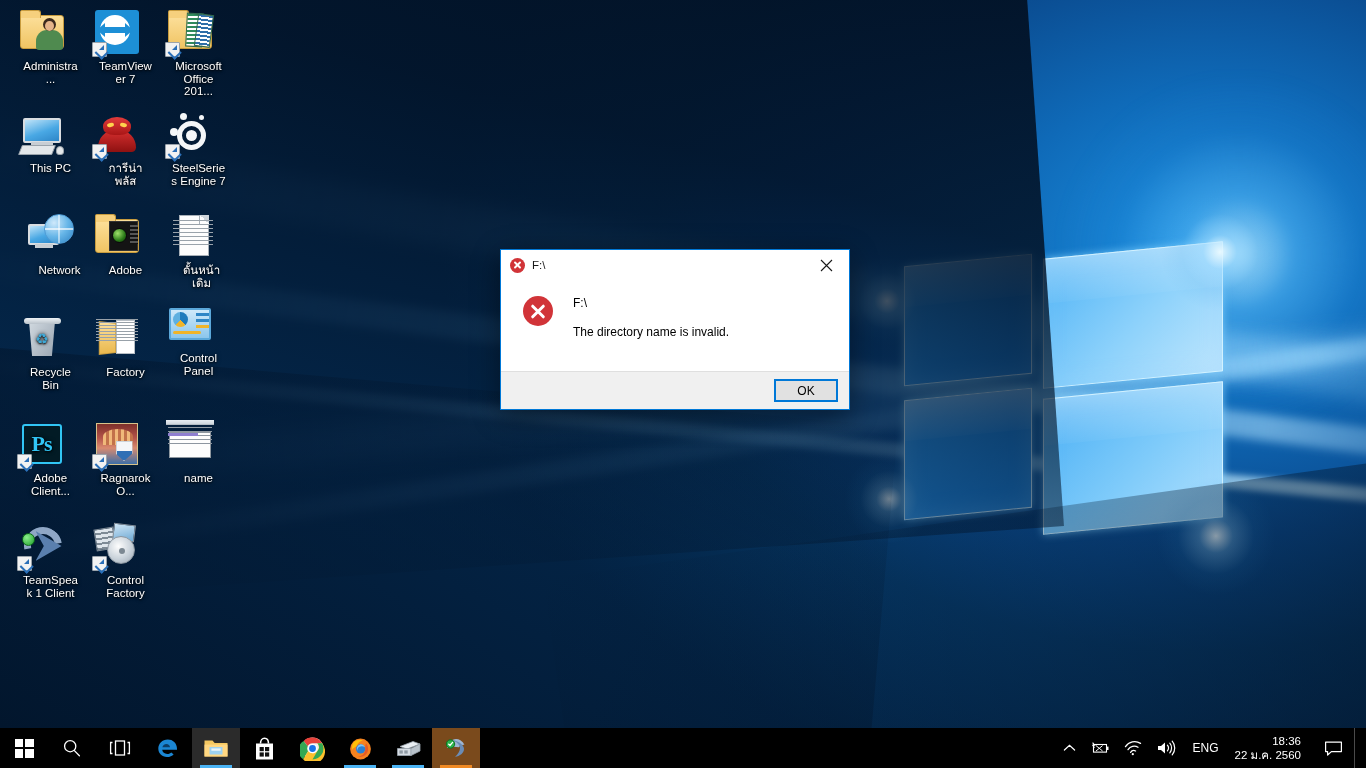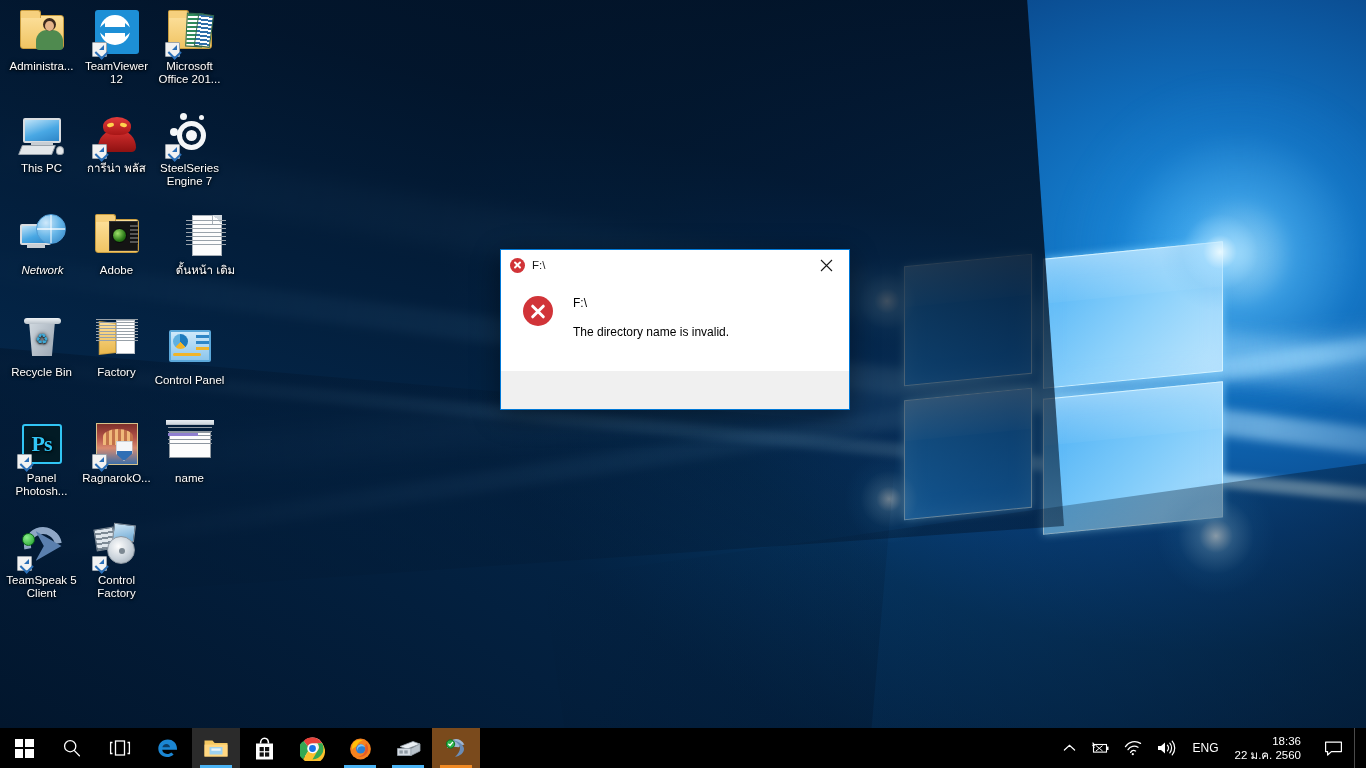--- a/index.html
+++ b/index.html
@@ -72,21 +72,21 @@
 
   
   #icons{ position:absolute; left:0; top:0; width:230px; }
   .icon-cell{
     position:absolute; width:75px; text-align:center;
     color:#fff; font-size:11.5px; line-height:12.6px;
     text-shadow:0 1px 2px rgba(0,0,0,.95), 0 0 4px rgba(0,0,0,.8);
     cursor:default;
   }
   .icon-art{ width:48px; height:48px; margin:0 auto 4px; position:relative; }
-  .icon-label{ display:block; padding:0 1px; word-break:break-word; }
+  .icon-label{ display:block; padding:0 1px; word-break:break-word;margin-left:18px; }
   .shortcut{
     position:absolute; left:-1px; bottom:-1px; width:15px; height:15px;
     background:#f2f2f2; border:1px solid #9aa3ab; border-radius:1px;
   }
   .shortcut:after{
     content:""; position:absolute; left:3px; top:4px; width:8px; height:8px;
     border-left:2.4px solid #2a6fb8; border-bottom:2.4px solid #2a6fb8;
     transform:rotate(-45deg) translate(0px,1px);
   }
   .shortcut:before{
@@ -312,21 +312,21 @@
       </div>
       <span class="icon-label">Administra...</span>
     </div>
     <div class="icon-cell" style="left: 79px; top: 8px;">
       <div class="icon-art">
         <div class="tv"></div>
         <div class="tv-circle"></div>
         <div class="tv-arrow"></div>
         <span class="shortcut"></span>
       </div>
-      <span class="icon-label">TeamViewer 12</span>
+      <span class="icon-label">TeamViewer 7</span>
     </div>
     <div class="icon-cell" style="left: 152px; top: 8px;">
       <div class="icon-art">
         <div class="folder"></div>
         <div class="of-doc of-d1"></div>
         <div class="of-doc of-d2"></div>
         <span class="shortcut"></span>
       </div>
       <span class="icon-label">Microsoft Office 201...</span>
     </div>
@@ -353,38 +353,38 @@
       <div class="icon-art">
         <div class="ss-p ss-p1"></div>
         <div class="ss-p ss-p2"></div>
         <div class="ss-p ss-p3"></div>
         <div class="ss-ring"></div>
         <div class="ss-dot"></div>
         <span class="shortcut"></span>
       </div>
       <span class="icon-label">SteelSeries Engine 7</span>
     </div>
-    <div class="icon-cell" style="left: 5px; top: 212px; font-style: italic;">
+    <div class="icon-cell" style="left: 13px; top: 212px;">
       <div class="icon-art">
         <div class="monitor" style="left:1px;top:12px;width:31px;height:21px"></div>
         <div class="mon-stand" style="left:8px;top:32px;width:18px"></div>
         <div class="globe"></div>
       </div>
       <span class="icon-label">Network</span>
     </div>
     <div class="icon-cell" style="left: 79px; top: 212px;">
       <div class="icon-art">
         <div class="folder"></div>
         <div class="adobe-f-inner"></div>
         <div class="adobe-grill"></div>
         <div class="adobe-lens"></div>
       </div>
       <span class="icon-label">Adobe</span>
     </div>
-    <div class="icon-cell" style="left: 168px; top: 212px;">
+    <div class="icon-cell" style="left: 155px; top: 212px;">
       <div class="icon-art">
         <div class="doc"></div>
         <div class="doc-lines"></div>
       </div>
       <span class="icon-label">ดั้นหน้า เดิม</span>
     </div>
     <div class="icon-cell" style="left: 4px; top: 314px;">
       <div class="icon-art">
         <div class="bin"></div>
         <div class="bin-lid"></div>
@@ -393,38 +393,38 @@
       <span class="icon-label">Recycle Bin</span>
     </div>
     <div class="icon-cell" style="left: 79px; top: 314px;">
       <div class="icon-art">
         <div class="prop-book"></div>
         <div class="prop-pg"></div>
         <div class="prop-pg-lines"></div>
       </div>
       <span class="icon-label">Factory</span>
     </div>
-    <div class="icon-cell" style="left: 152px; top: 322px;">
+    <div class="icon-cell" style="left: 152px; top: 300px;">
       <div class="icon-art">
         <div class="cp"></div>
         <div class="cp-pie"></div>
         <div class="cp-bar cp-b1"></div>
         <div class="cp-bar cp-b2"></div>
         <div class="cp-bar cp-b3"></div>
         <div class="cp-slider"></div>
       </div>
       <span class="icon-label">Control Panel</span>
     </div>
     <div class="icon-cell" style="left: 4px; top: 420px;">
       <div class="icon-art">
         <div class="ps"></div>
         <div class="ps-txt">Ps</div>
         <span class="shortcut"></span>
       </div>
-      <span class="icon-label">Panel Photosh...</span>
+      <span class="icon-label">Adobe Client...</span>
     </div>
     <div class="icon-cell" style="left: 79px; top: 420px;">
       <div class="icon-art">
         <div class="rag">
           <div class="rag-h"></div>
           <div class="rag-sh"></div>
         </div>
         <span class="shortcut"></span>
       </div>
       <span class="icon-label">RagnarokO...</span>
@@ -440,21 +440,21 @@
     </div>
     <div class="icon-cell" style="left: 4px; top: 522px;">
       <div class="icon-art">
         <div class="ts">
           <div class="ts-c"></div>
           <div class="ts-w"></div>
           <div class="ts-g"></div>
         </div>
         <span class="shortcut"></span>
       </div>
-      <span class="icon-label">TeamSpeak 5 Client</span>
+      <span class="icon-label">TeamSpeak 1 Client</span>
     </div>
     <div class="icon-cell" style="left: 79px; top: 522px;">
       <div class="icon-art">
         <div class="ff-film"></div>
         <div class="ff-pic"></div>
         <div class="ff-disc"></div>
         <span class="shortcut"></span>
       </div>
       <span class="icon-label">Control Factory</span>
     </div>
@@ -469,20 +469,23 @@
         <path d="M1 1 L12 12 M12 1 L1 12" stroke="#1a1a1a" stroke-width="1.1" fill="none"></path>
       </svg>
     </div>
   </div>
   <div id="dlg-body">
     <span class="dlg-big-icon"></span>
     <div class="dlg-texts">
       <div id="dlg-heading">F:\</div>
       <div id="dlg-message">The directory name is invalid.</div>
     </div>
+  </div>
+  <div id="dlg-footer">
+    <button id="ok-button">OK</button>
   </div>
 </div>
 
 <div id="taskbar">
   <div id="start">
     <div class="win-logo">
         <span></span>
         <span></span>
         <span></span>
         <span></span>

